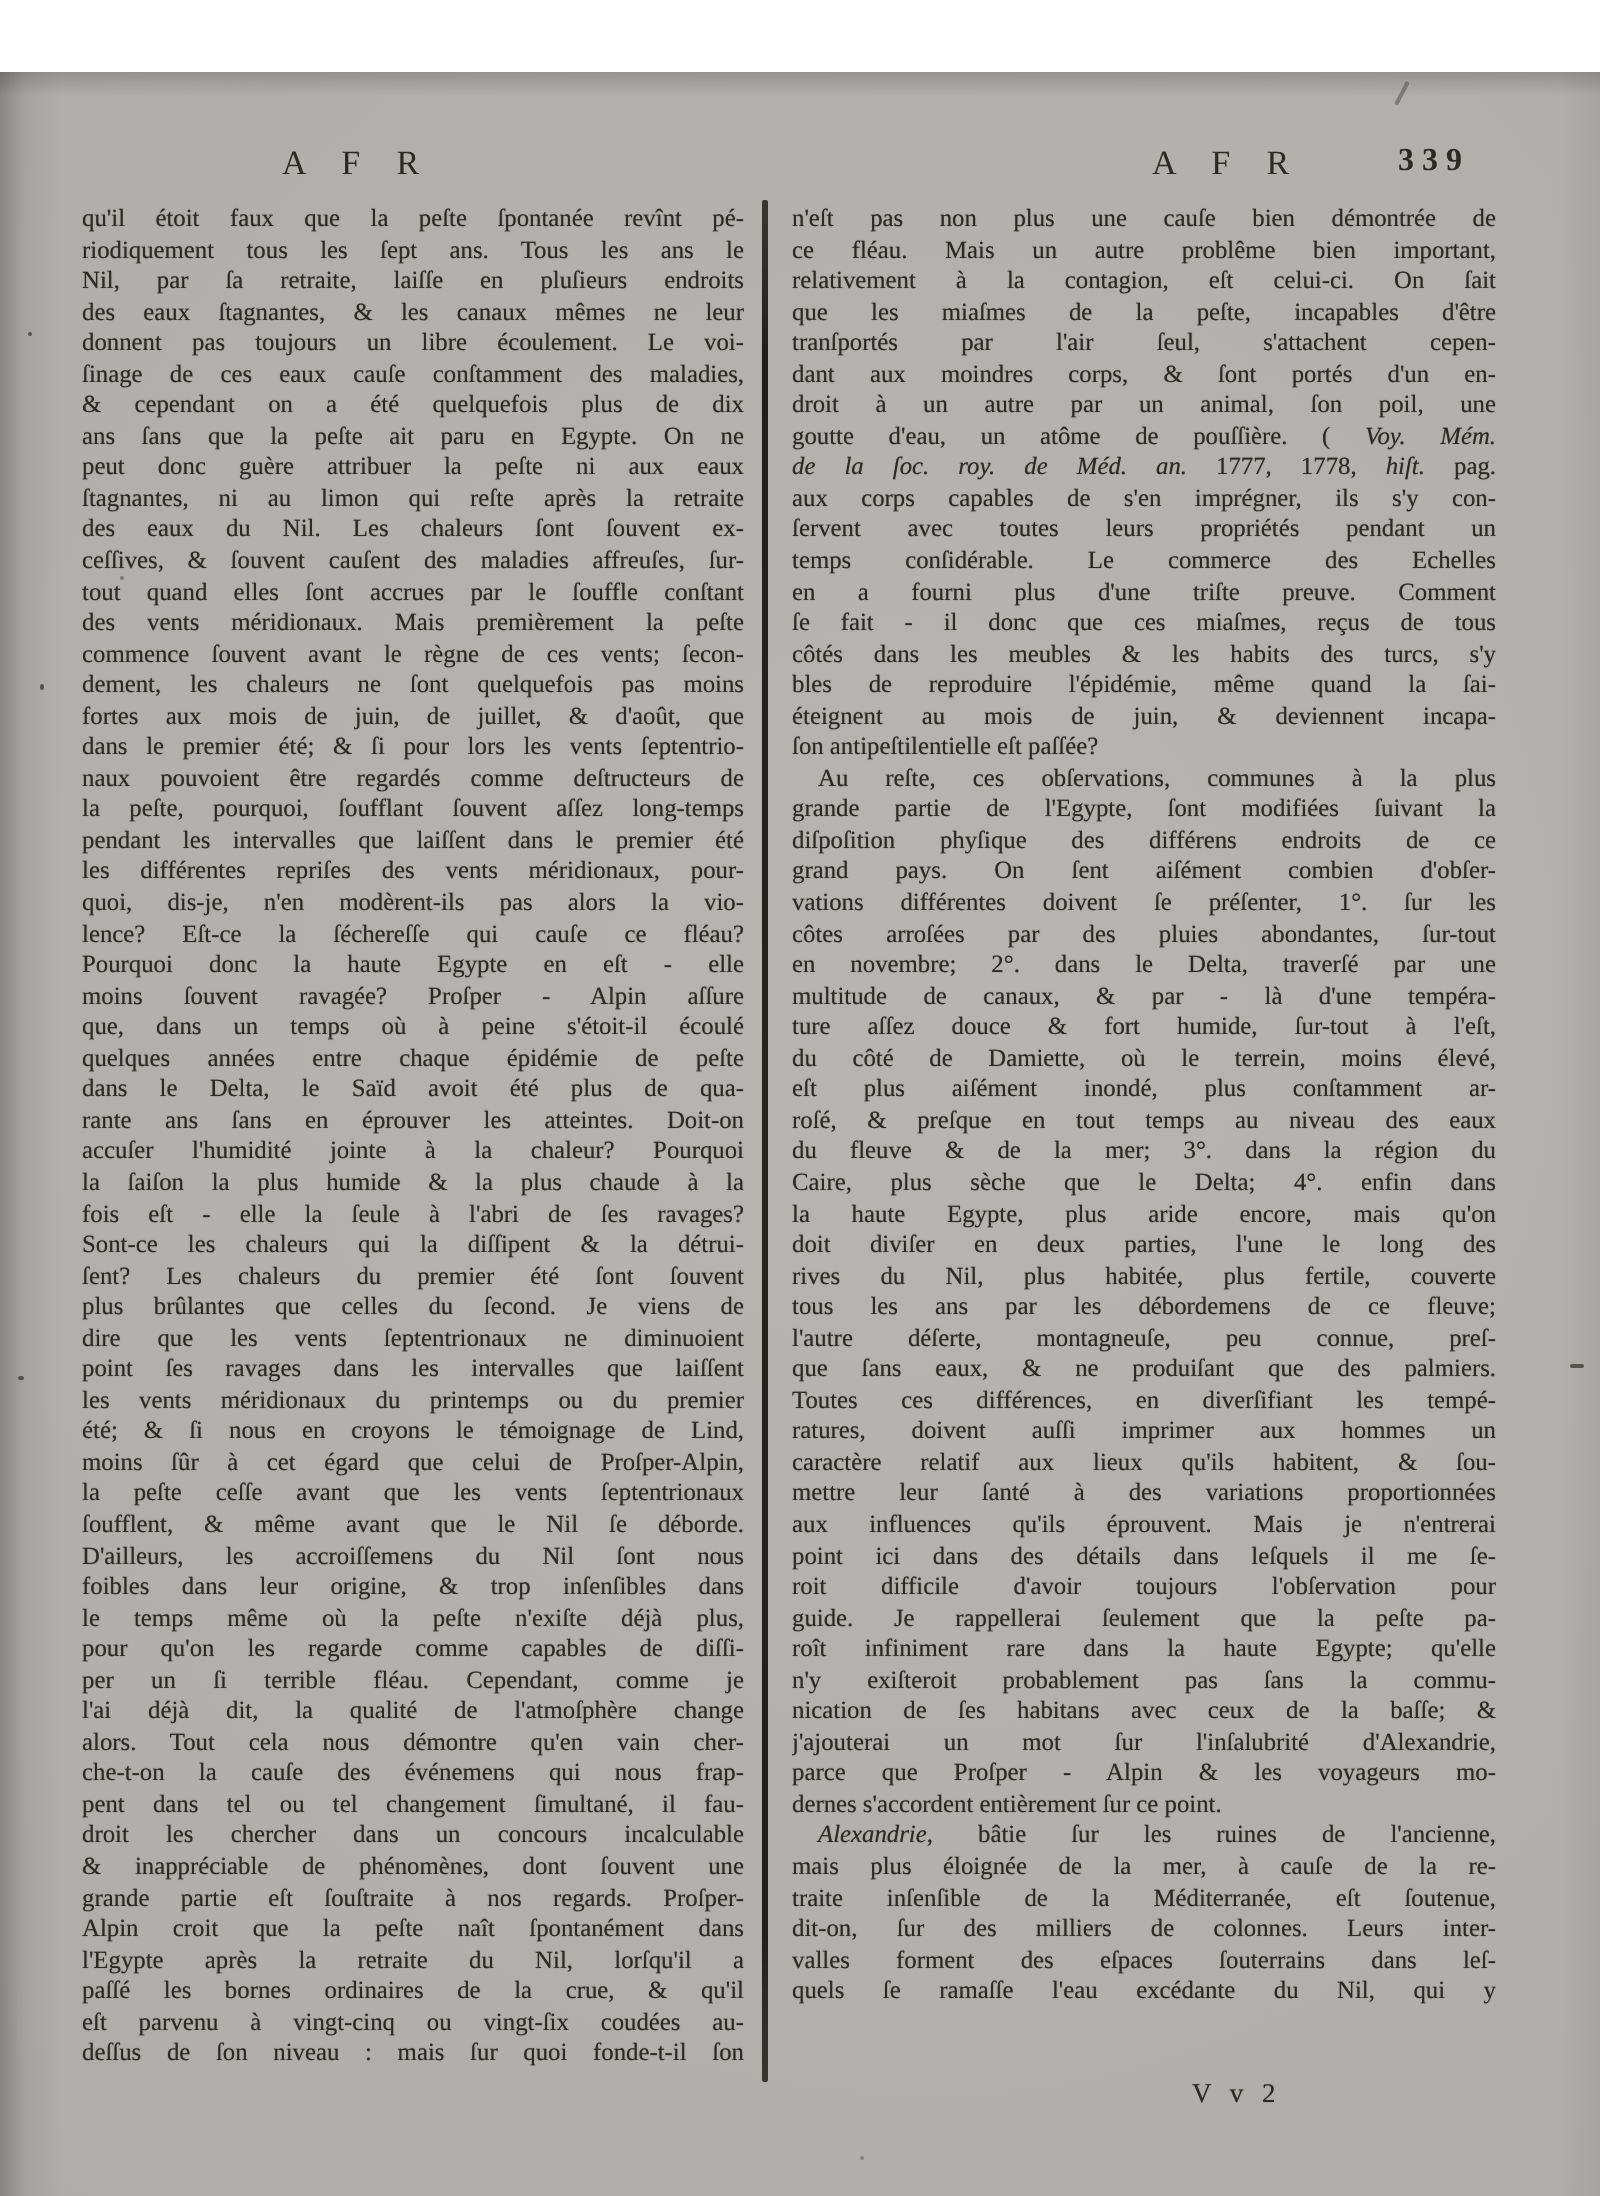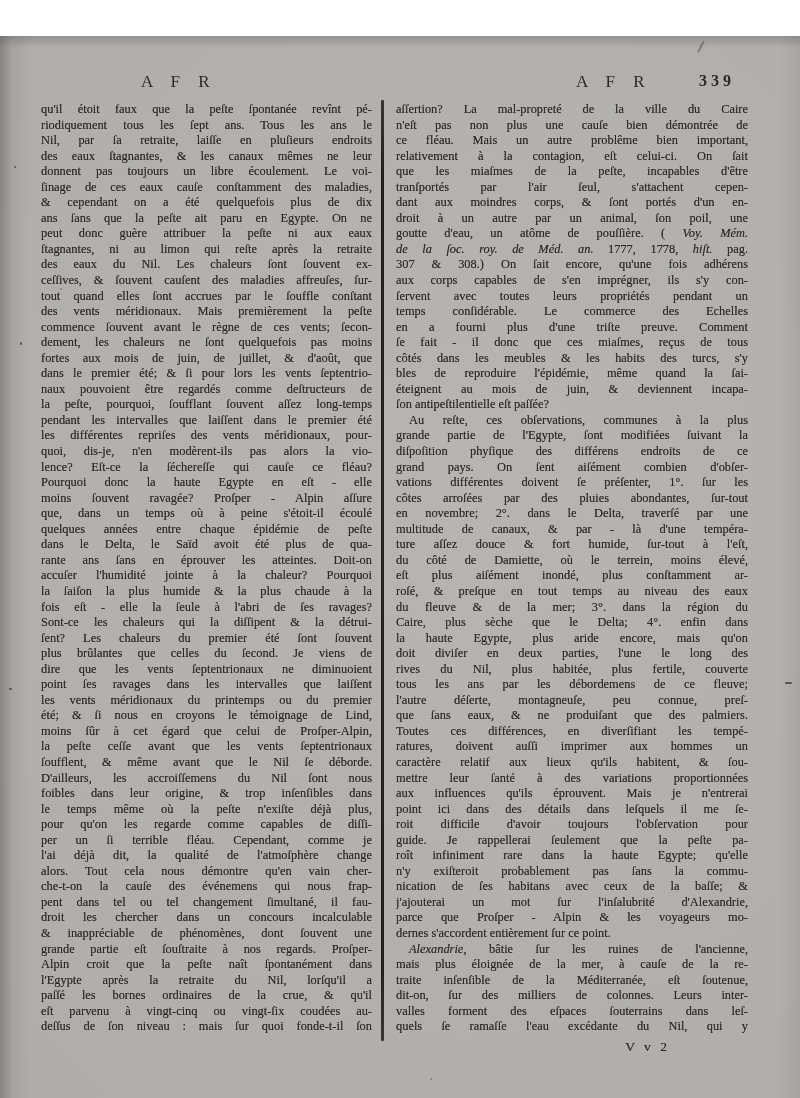--- a/index.html
+++ b/index.html
@@ -29,21 +29,21 @@
     text-shadow:0 0 0.5px rgba(35,32,28,0.55);
   }
   .line.flush{text-align-last:left;}
   .line.indent{text-indent:13px;}
   .it{font-style:italic;}
   .divider{
     position:absolute;left:381px;top:64px;width:2.5px;height:941px;
     background:linear-gradient(to bottom,#3a3733 0%,#211f1c 8%,#26231f 50%,#211f1c 92%,#3a3733 100%);
     border-radius:1px;
   }
-  .signature{position:absolute;left:596px;top:1003px;width:74px;font-size:13.5px;letter-spacing:3px;text-align:right;
+  .signature{position:absolute;left:596px;top:1003px;width:74px;font-size:13.5px;letter-spacing:3px;text-align:left;
     text-shadow:0 0 0.5px rgba(35,32,28,0.55);}
   .speck{position:absolute;background:#403c37;border-radius:50%;opacity:0.8;}
   .s1{left:14px;top:130px;width:2px;height:2px;}
   .s2{left:20px;top:306px;width:2px;height:3px;}
   .s3{left:9px;top:652px;width:3px;height:2px;}
   .s4{left:60px;top:252px;width:2px;height:2px;opacity:0.5;}
   .s5{left:785px;top:646px;width:7px;height:2px;border-radius:1px;}
   .s6{left:700px;top:4px;width:1.5px;height:13px;transform:rotate(28deg);opacity:0.45;border-radius:1px;}
   .s7{left:254px;top:1063px;width:2px;height:2px;opacity:0.45;}
   .s8{left:430px;top:1042px;width:2px;height:2px;opacity:0.4;}
@@ -114,31 +114,29 @@
       <div class="line"><span>&amp; inappréciable de phénomènes, dont ſouvent une</span></div>
       <div class="line"><span>grande partie eſt ſouſtraite à nos regards. Proſper-</span></div>
       <div class="line"><span>Alpin croit que la peſte naît ſpontanément dans</span></div>
       <div class="line"><span>l'Egypte après la retraite du Nil, lorſqu'il a</span></div>
       <div class="line"><span>paſſé les bornes ordinaires de la crue, &amp; qu'il</span></div>
       <div class="line"><span>eſt parvenu à vingt-cinq ou vingt-ſix coudées au-</span></div>
       <div class="line"><span>deſſus de ſon niveau : mais ſur quoi fonde-t-il ſon</span></div>
     </div>
   <div class="divider"></div>
   <div class="col col-right" id="col-right">
-      <div class="line"><span>aſſertion? La mal-propreté de la ville du Caire</span></div>
       <div class="line"><span>n'eſt pas non plus une cauſe bien démontrée de</span></div>
       <div class="line"><span>ce fléau. Mais un autre problême bien important,</span></div>
       <div class="line"><span>relativement à la contagion, eſt celui-ci. On ſait</span></div>
       <div class="line"><span>que les miaſmes de la peſte, incapables d'être</span></div>
       <div class="line"><span>tranſportés par l'air ſeul, s'attachent cepen-</span></div>
       <div class="line"><span>dant aux moindres corps, &amp; ſont portés d'un en-</span></div>
       <div class="line"><span>droit à un autre par un animal, ſon poil, une</span></div>
       <div class="line"><span>goutte d'eau, un atôme de pouſſière. ( </span><span class="it">Voy. Mém.</span></div>
       <div class="line"><span class="it">de la ſoc. roy. de Méd. an.</span><span> 1777, 1778, </span><span class="it">hiſt.</span><span> pag.</span></div>
-      <div class="line"><span>307 &amp; 308.) On ſait encore, qu'une fois adhérens</span></div>
       <div class="line"><span>aux corps capables de s'en imprégner, ils s'y con-</span></div>
       <div class="line"><span>ſervent avec toutes leurs propriétés pendant un</span></div>
       <div class="line"><span>temps conſidérable. Le commerce des Echelles</span></div>
       <div class="line"><span>en a fourni plus d'une triſte preuve. Comment</span></div>
       <div class="line"><span>ſe fait - il donc que ces miaſmes, reçus de tous</span></div>
       <div class="line"><span>côtés dans les meubles &amp; les habits des turcs, s'y</span></div>
       <div class="line"><span>bles de reproduire l'épidémie, même quand la ſai-</span></div>
       <div class="line"><span>éteignent au mois de juin, &amp; deviennent incapa-</span></div>
       <div class="line flush"><span>ſon antipeſtilentielle eſt paſſée?</span></div>
       <div class="line indent"><span>Au reſte, ces obſervations, communes à la plus</span></div>

